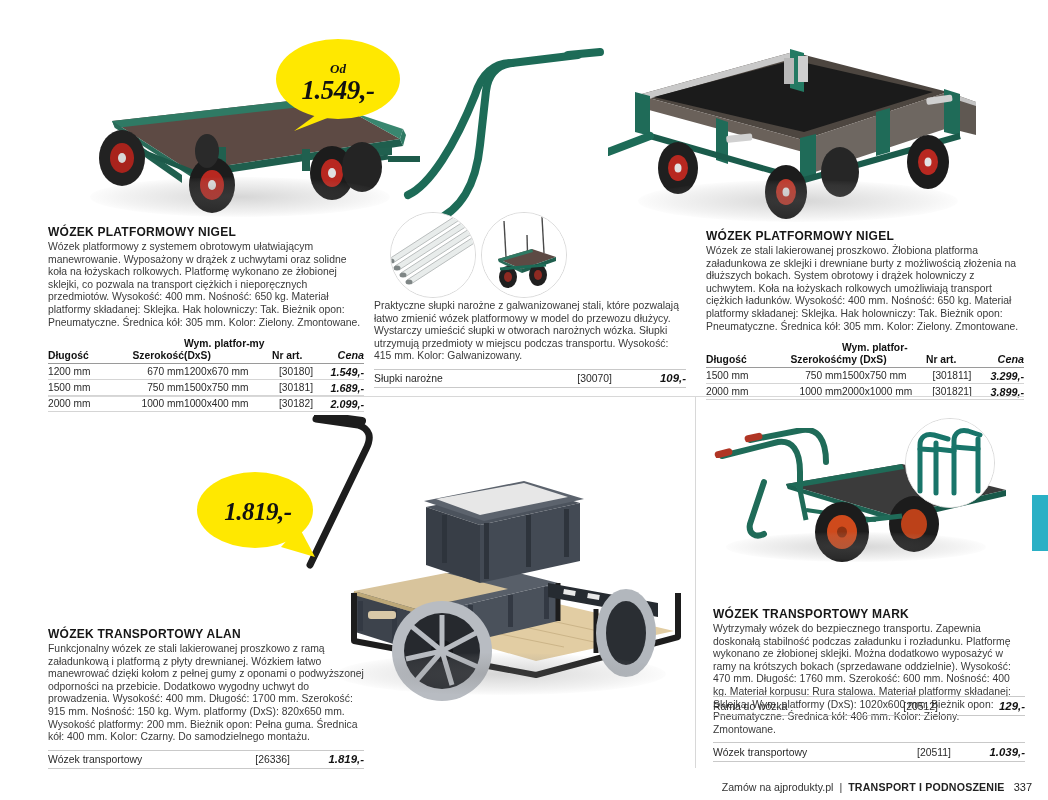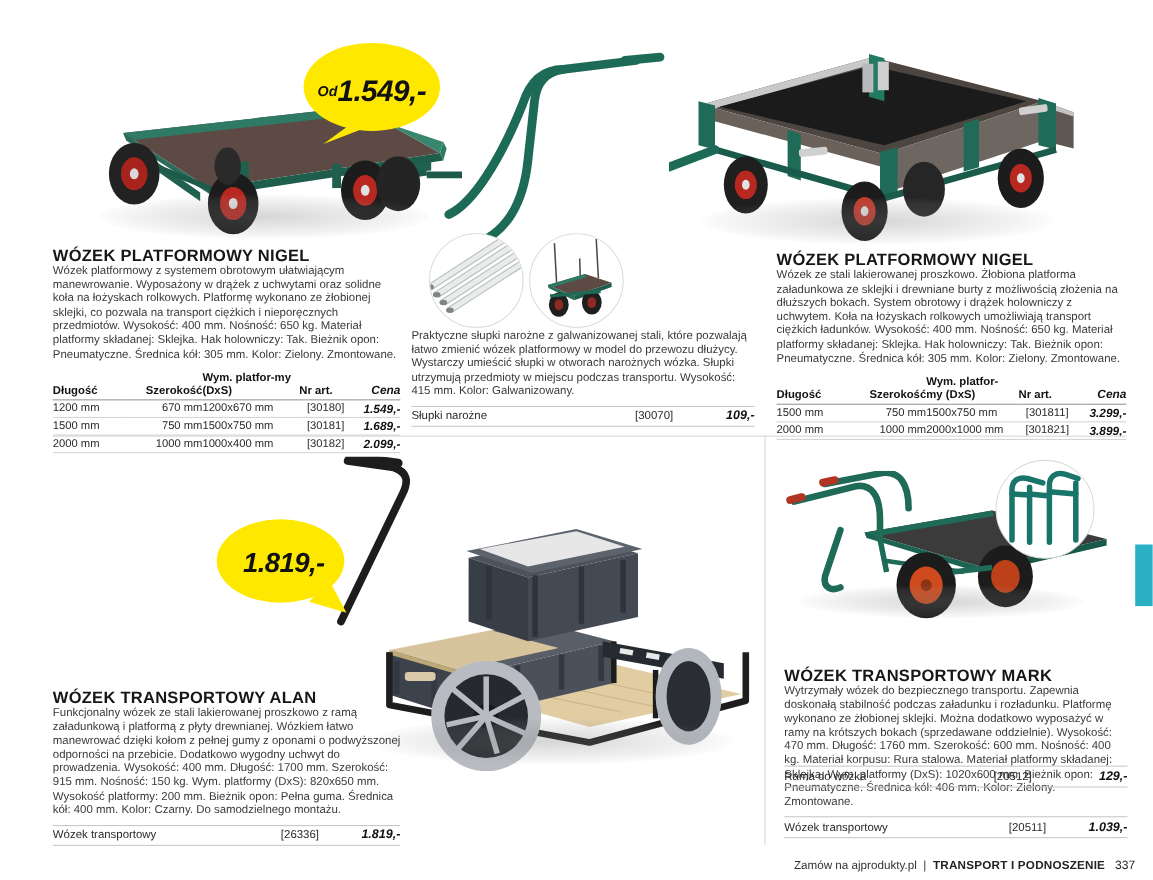--- a/index.html
+++ b/index.html
@@ -10,21 +10,21 @@
     color:#1b1b1b;
     position:relative;
     overflow:hidden;
     -webkit-font-smoothing:antialiased;
   }
   .page{position:absolute;inset:0;}
 
   
   .abs{position:absolute;}
   .prod-title{
-    font-size:15px;font-weight:bold;letter-spacing:.25px;
+    font-size:12px;font-weight:bold;letter-spacing:.25px;
     color:#161616;margin:0 0 2px 0;line-height:13px;
   }
   .prod-desc{
     font-size:10.4px;line-height:12.6px;color:#3a3a3a;margin:0;
     text-align:left;
   }
 
   
   table.spec{
     border-collapse:collapse;width:100%;
@@ -59,23 +59,24 @@
   .priceline .pl-name{flex:1 1 auto;}
   .priceline .pl-art{flex:0 0 auto;padding-right:26px;}
   .priceline .pl-price{
     flex:0 0 auto;font-weight:bold;font-style:italic;font-size:11.4px;color:#111;
     min-width:48px;text-align:right;
   }
 
   
   .bubble{position:absolute;}
   .bubble .bub-txt{
-    position:absolute;inset:0;display:flex;flex-direction:row;
+    position:absolute;inset:0;display:flex;flex-direction:column;
     align-items:center;justify-content:center;
     pointer-events:none;
+    font-family:Liberation Serif, serif;
   }
   .bub-from{
     font-size:13px;font-weight:bold;font-style:italic;color:#111;
     line-height:13px;margin-bottom:1px;
   }
   .bub-amt{
     font-size:27px;font-weight:bold;font-style:italic;color:#111;
     line-height:28px;letter-spacing:-.5px;
   }
   .bub-amt.small{font-size:25px;}

